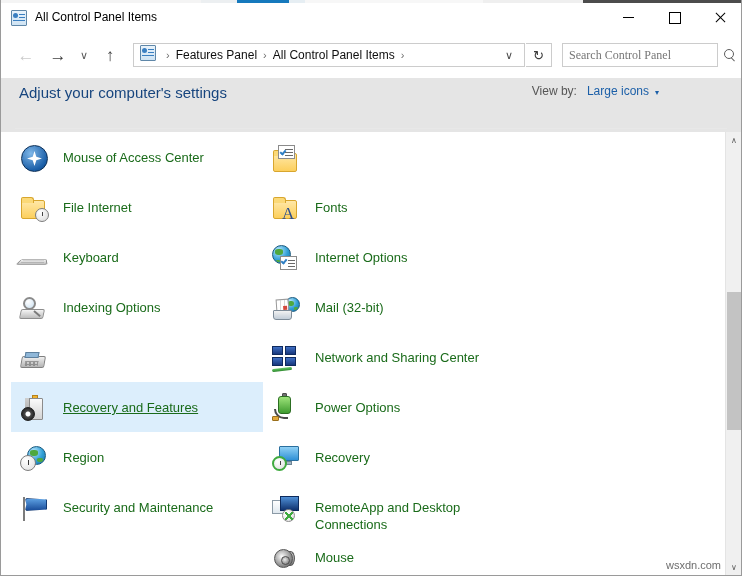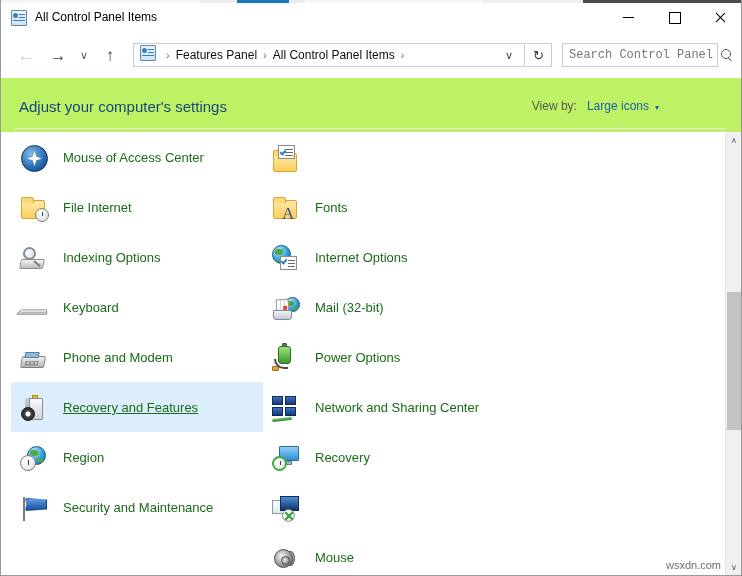--- a/index.html
+++ b/index.html
@@ -5,21 +5,21 @@
   * { box-sizing: border-box; margin: 0; padding: 0; }
   html, body {
     width: 742px; height: 576px;
     font-family: "Liberation Sans", "DejaVu Sans", sans-serif;
     background: #ffffff;
     overflow: hidden;
   }
   #window {
     position: relative;
     width: 742px; height: 576px;
-    background: #bef264;
+    background: #e5e5e5;
     border: 1px solid #9a9a9a;
     border-top: none;
     overflow: hidden;
   }
 
   
   #accent-strip {
     position: absolute; top: 0; left: 0; width: 742px; height: 3px;
     background: #f4f4f4;
   }
@@ -135,41 +135,41 @@
   #searchbox {
     margin-left: 10px;
     width: 156px; height: 24px;
     border: 1px solid #cccccc;
     background: #ffffff;
     display: flex; align-items: center;
     padding: 0 6px;
   }
   #search-input {
     flex: 1; border: none; outline: none;
-    font-family: Liberation Mono, monospace;
+    font-family: Liberation Serif, serif;
     font-size: 12px; color: #767676; background: transparent;
   }
   #search-input::placeholder { color: #767676; }
   #search-icon {
     width: 13px; height: 13px; position: relative; flex: 0 0 auto;
   }
   #search-icon::before {
     content: ""; position: absolute; left: 0; top: 0;
     width: 8px; height: 8px; border: 1px solid #5d5d5d; border-radius: 50%;
   }
   #search-icon::after {
     content: ""; position: absolute; left: 7px; top: 8px;
     width: 5px; height: 1px; background: #5d5d5d;
     transform: rotate(45deg); transform-origin: left center;
   }
 
   
   #page-header {
     position: absolute; top: 84px; left: 0; width: 742px; height: 44px;
-    display: flex; align-items: center;
+    display: flex; align-items: flex-start;
   }
   #page-title {
     margin-left: 18px; font-size: 15px; color: #17457e; font-weight: normal;
   }
   #viewby-wrap {
     margin-left: auto; margin-right: 84px;
     display: flex; align-items: baseline;
   }
   #viewby-label { font-size: 12px; color: #555555; }
   #viewby-value {
@@ -679,42 +679,41 @@
         <div class="icon-slot ico-filehistory">
           <div class="ico ico-folder">
               <span class="badge-clock"></span>
             </div>
         </div>
         <div class="label">File Internet</div>
       </div>
 
       <div class="cp-item">
         <div class="icon-slot">
+          <div class="ico ico-keyboard"></div>
+        </div>
+        <div class="label">Keyboard</div>
+      </div>
+
+      <div class="cp-item">
+        <div class="icon-slot">
           <span class="ico-index-base"></span>
           <span class="ico-index-handle"></span>
           <span class="ico-index-glass"></span>
         </div>
         <div class="label">Indexing Options</div>
       </div>
 
-      <div class="cp-item">
-        <div class="icon-slot">
-          <div class="ico ico-keyboard"></div>
-        </div>
-        <div class="label">Keyboard</div>
-      </div>
-
 
       <div class="cp-item">
         <div class="icon-slot">
           <span class="ico-phone-body"></span>
           <span class="ico-phone-screen"></span>
           <span class="ico-phone-keys"></span>
         </div>
-        <div class="label">Phone and Modem</div>
       </div>
 
       <div class="cp-item selected">
         <div class="icon-slot">
           <span class="ico-prog-tab"></span>
           <span class="ico-prog-box"></span>
           <span class="ico-prog-spine"></span>
           <span class="ico-prog-disc"></span>
         </div>
         <div class="label">Recovery and Features</div>
@@ -772,55 +771,56 @@
           <span class="ico-mail-letters">
               <span class="ico-mail-stamp"></span>
             </span>
           <span class="ico-mail-tray"></span>
         </div>
         <div class="label">Mail (32-bit)</div>
       </div>
 
       <div class="cp-item">
         <div class="icon-slot">
-          <span class="ico-pwr-cap"></span>
-          <span class="ico-pwr-body"></span>
-          <span class="ico-pwr-cord"></span>
-          <span class="ico-pwr-plug"></span>
-        </div>
-        <div class="label">Power Options</div>
-      </div>
-
-      <div class="cp-item">
-        <div class="icon-slot">
           <span class="ico-nsc-m ico-nsc-m1"></span>
           <span class="ico-nsc-m ico-nsc-m2"></span>
           <span class="ico-nsc-m ico-nsc-m3"></span>
           <span class="ico-nsc-m ico-nsc-m4"></span>
           <span class="ico-nsc-cable"></span>
         </div>
         <div class="label">Network and Sharing Center</div>
       </div>
 
       <div class="cp-item">
         <div class="icon-slot">
+          <span class="ico-pwr-cap"></span>
+          <span class="ico-pwr-body"></span>
+          <span class="ico-pwr-cord"></span>
+          <span class="ico-pwr-plug"></span>
+        </div>
+        <div class="label">Power Options</div>
+      </div>
+
+      <div class="cp-item">
+        <div class="icon-slot">
           <span class="ico-rec-screen"></span>
           <span class="ico-rec-stand"></span>
           <span class="ico-rec-badge"></span>
         </div>
         <div class="label">Recovery</div>
       </div>
 
       <div class="cp-item">
         <div class="icon-slot">
           <span class="ico-rad-back"></span>
           <span class="ico-rad-front"></span>
           <span class="ico-rad-stand"></span>
           <span class="ico-rad-badge"></span>
         </div>
+        <div class="label">RemoteApp and Desktop Connections</div>
       </div>
 
       <div class="cp-item">
         <div class="icon-slot">
           <span class="ico-snd-side"></span>
           <span class="ico-snd-cone"></span>
         </div>
         <div class="label">Mouse</div>
       </div>
 

